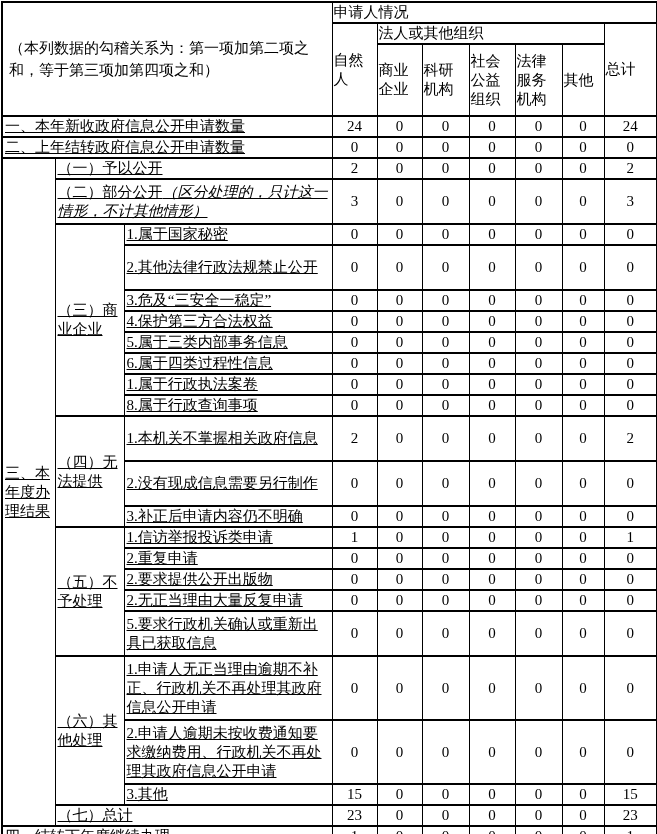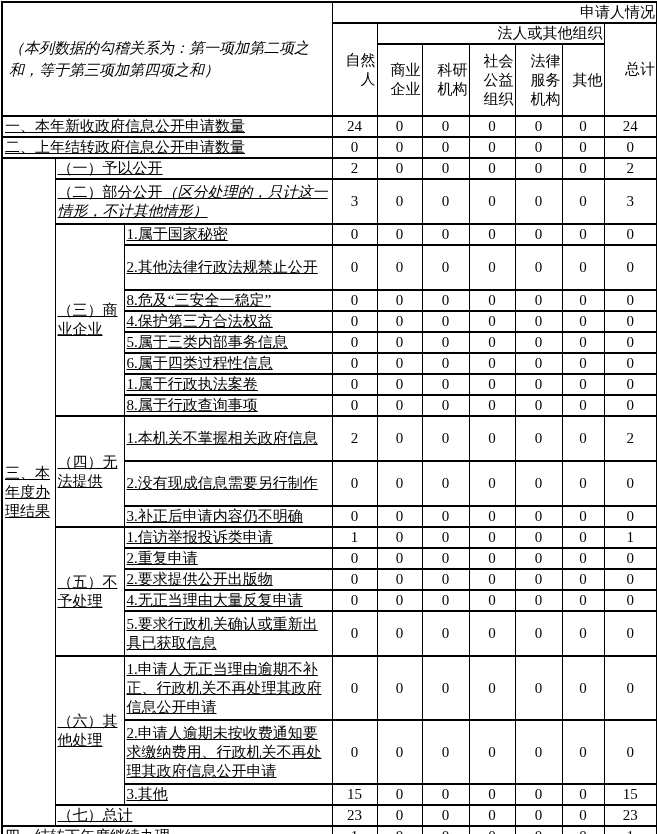--- a/index.html
+++ b/index.html
@@ -26,23 +26,22 @@
     font-size:15px;
     line-height:19px;
     vertical-align:middle;
     overflow:hidden;
     word-break:break-all;
   }
   
   tr.h1{height:21px;}
   tr.h2{height:19px;}
   tr.h3{height:72px;}
-  thead td{text-align:right;}
+  thead td{text-align:left;}
   td.note-cell{
-    font-style:italic;
     text-align:left;
     padding:0 6px;
     vertical-align:middle;
     line-height:22px;
   }
   
   tr.rh-s{height:19px;}
   tr.rh-m{height:45px;}
   tr.rh-l{height:64px;}
   td.lbl{text-align:left;padding:0 1px 0 2px;text-decoration:underline;}
@@ -141,21 +140,21 @@
           <td class="lbl">2.其他法律行政法规禁止公开</td>
           <td class="val">0</td>
           <td class="val">0</td>
           <td class="val">0</td>
           <td class="val">0</td>
           <td class="val">0</td>
           <td class="val">0</td>
           <td class="val">0</td>
         </tr>
         <tr class="rh-s">
-          <td class="lbl">8.危及“三安全一稳定”</td>
+          <td class="lbl">3.危及“三安全一稳定”</td>
           <td class="val">0</td>
           <td class="val">0</td>
           <td class="val">0</td>
           <td class="val">0</td>
           <td class="val">0</td>
           <td class="val">0</td>
           <td class="val">0</td>
         </tr>
         <tr class="rh-s">
           <td class="lbl">4.保护第三方合法权益</td>
@@ -263,21 +262,21 @@
           <td class="lbl">2.要求提供公开出版物</td>
           <td class="val">0</td>
           <td class="val">0</td>
           <td class="val">0</td>
           <td class="val">0</td>
           <td class="val">0</td>
           <td class="val">0</td>
           <td class="val">0</td>
         </tr>
         <tr class="rh-s">
-          <td class="lbl">4.无正当理由大量反复申请</td>
+          <td class="lbl">2.无正当理由大量反复申请</td>
           <td class="val">0</td>
           <td class="val">0</td>
           <td class="val">0</td>
           <td class="val">0</td>
           <td class="val">0</td>
           <td class="val">0</td>
           <td class="val">0</td>
         </tr>
         <tr class="rh-m">
           <td class="lbl">5.要求行政机关确认或重新出具已获取信息</td>

